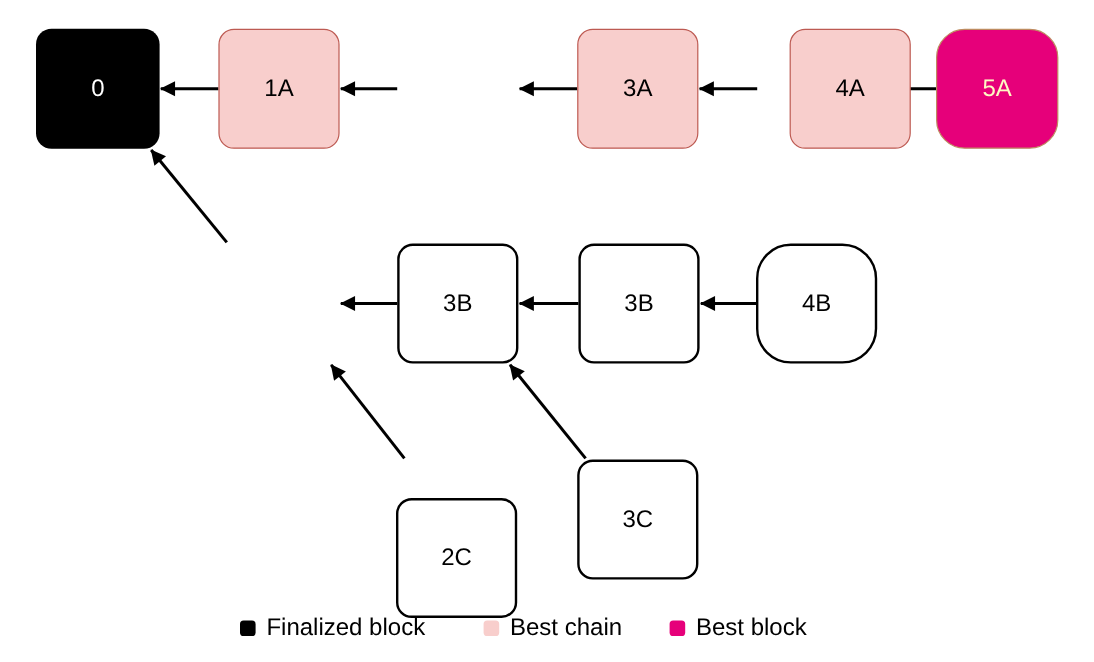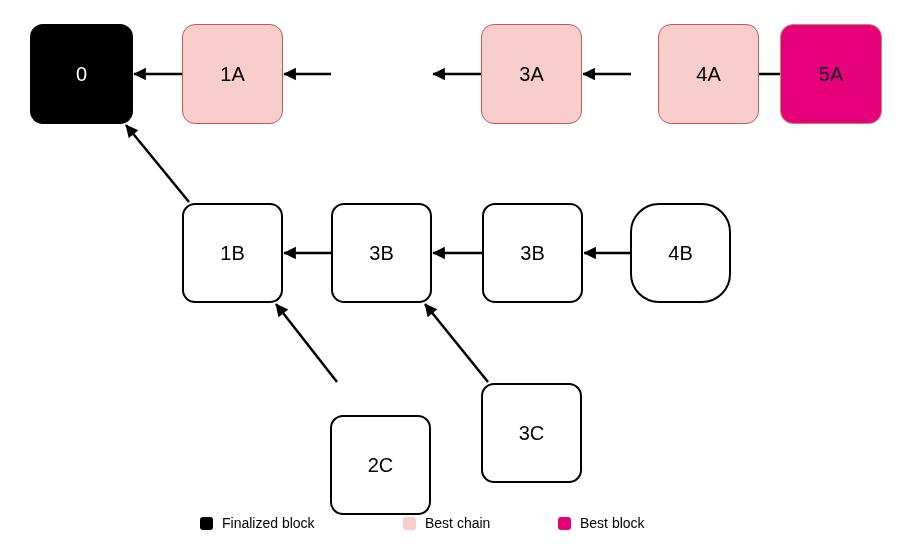--- a/index.html
+++ b/index.html
@@ -65,21 +65,21 @@
   .legend-item-0 { left: 200px; }
   .legend-item-1 { left: 403px; }
   .legend-item-2 { left: 558px; }
   .legend-swatch {
     width: 13px;
     height: 13px;
     border-radius: 3px;
     flex: 0 0 auto;
   }
   .legend-label {
-    font-size: 14px;
+    font-size: 20px;
     color: #000000;
     white-space: nowrap;
   }
 </style>
 </head>
 <body>
 
 <div class="canvas">
 
   <svg id="edges-svg">
@@ -98,22 +98,21 @@
       <line x1="482" y1="253" x2="433" y2="253" stroke="#000000" stroke-width="2.5" marker-end="url(#arrowhead)"></line>
       <line x1="630" y1="253" x2="584" y2="253" stroke="#000000" stroke-width="2.5" marker-end="url(#arrowhead)"></line>
       <line x1="337" y1="382" x2="276" y2="304" stroke="#000000" stroke-width="2.5" marker-end="url(#arrowhead)"></line>
       <line x1="488" y1="382" x2="425" y2="304" stroke="#000000" stroke-width="2.5" marker-end="url(#arrowhead)"></line>
     </svg>
 
   <div class="block b-0 type-finalized" style="background: rgb(0, 0, 0); border-color: rgb(0, 0, 0); color: rgb(255, 255, 255);">0</div>
   <div class="block b-1a type-best_chain" style="background: rgb(248, 206, 204); border-color: rgb(189, 90, 82); color: rgb(0, 0, 0);">1A</div>
   <div class="block b-3a type-best_chain" style="background: rgb(248, 206, 204); border-color: rgb(189, 90, 82); color: rgb(0, 0, 0);">3A</div>
   <div class="block b-4a type-best_chain" style="background: rgb(248, 206, 204); border-color: rgb(189, 90, 82); color: rgb(0, 0, 0);">4A</div>
-  <div class="block b-5a type-best_block" style="background: rgb(230, 0, 122); border-color: rgb(190, 140, 97); color: #0f172a;">5A</div>
-  <div class="block b-1b type-fork" style="background: rgb(255, 255, 255); border-color: rgb(0, 0, 0); color: rgb(0, 0, 0);">1B</div>
+  <div class="block b-5a type-best_block" style="background: rgb(230, 0, 122); border-color: rgb(190, 140, 97); color: #fef9c3; border-radius: 24px;">5A</div>
   <div class="block b-2b type-fork" style="background: rgb(255, 255, 255); border-color: rgb(0, 0, 0); color: rgb(0, 0, 0);">3B</div>
   <div class="block b-3b type-fork" style="background: rgb(255, 255, 255); border-color: rgb(0, 0, 0); color: rgb(0, 0, 0);">3B</div>
   <div class="block b-4b type-fork" style="background: rgb(255, 255, 255); border-color: rgb(0, 0, 0); color: rgb(0, 0, 0);">4B</div>
   <div class="block b-2c type-fork" style="background: rgb(255, 255, 255); border-color: rgb(0, 0, 0); color: rgb(0, 0, 0);">2C</div>
   <div class="block b-3c type-fork" style="background: rgb(255, 255, 255); border-color: rgb(0, 0, 0); color: rgb(0, 0, 0);">3C</div>
 
   <div class="legend-item legend-item-0">
     <span class="legend-swatch" style="background: rgb(0, 0, 0);"></span>
     <span class="legend-label">Finalized block</span>
   </div>

